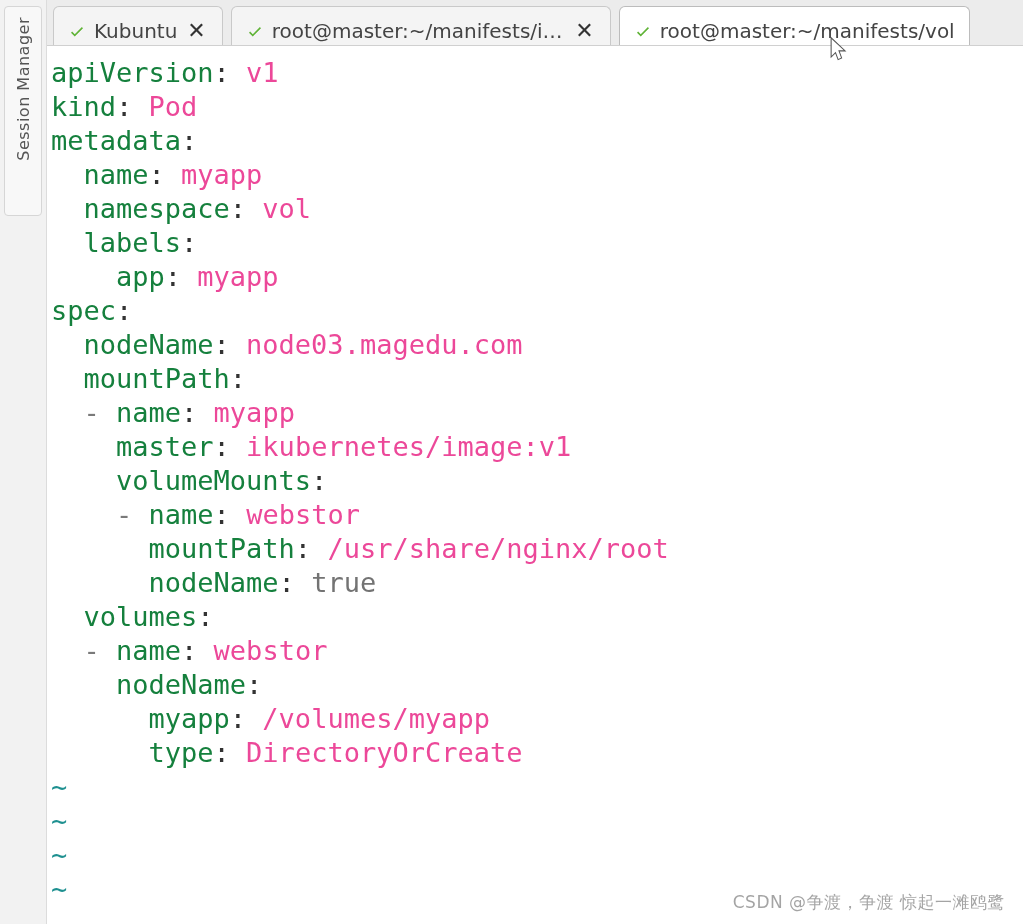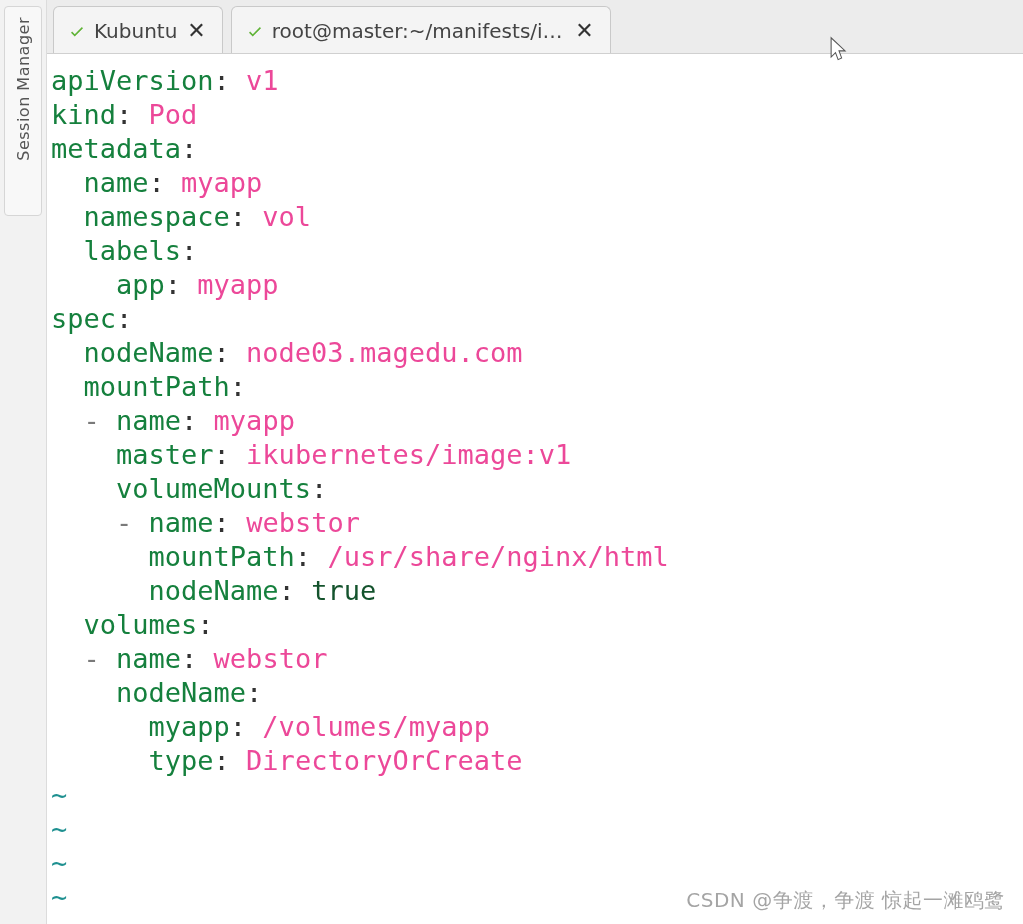--- a/index.html
+++ b/index.html
@@ -36,21 +36,21 @@
     display: flex;
     flex-direction: column;
     background: #fff;
     border-left: 1px solid #dcdcdc;
   }
   .tabbar {
     display: flex;
     align-items: stretch;
     background: #ececec;
     border-bottom: 1px solid #d0d0d0;
-    height: 54px;
+    height: 46px;
     padding-left: 6px;
     overflow: hidden;
   }
   .tab {
     display: flex;
     align-items: center;
     gap: 8px;
     padding: 0 14px;
     margin-right: 8px;
     background: #f4f4f4;
@@ -88,28 +88,28 @@
     padding: 10px 0 0 4px;
     font-family: "DejaVu Sans Mono", Menlo, Consolas, monospace;
     font-size: 27px;
     line-height: 1.26;
     white-space: pre;
     color: #333;
   }
   .k-key { color: #15803d; }   
   .k-punct { color: #333; }
   .k-val { color: #ec4899; }
-  .k-bool { color: #14532d; }  
+  .k-bool { color: #737373; }  
   .k-dash { color: #7a7a7a; }
   .tilde { color: #1e9090; }
   .watermark {
     position: absolute;
     right: 18px;
     bottom: 10px;
-    font-size: 20px;
+    font-size: 17px;
     color: rgba(90,90,90,0.55);
     letter-spacing: 0.5px;
   }
   .cursor-icon {
     position: absolute;
     top: 36px;
     left: 828px;
     width: 22px;
     height: 28px;
     pointer-events: none;
@@ -137,38 +137,44 @@
       </div>
 
       <div class="tab">
         <svg class="check-icon" viewBox="0 0 24 24">
             <path fill="#5fb336" d="M9 16.2l-3.5-3.5L4 14.2 9 19.2 20 8.2 18.5 6.7z"></path>
           </svg>
         <span class="label">root@master:~/manifests/ingres</span>
         <span class="close">✕</span>
       </div>
 
+      <div class="tab active">
+        <svg class="check-icon" viewBox="0 0 24 24">
+            <path fill="#5fb336" d="M9 16.2l-3.5-3.5L4 14.2 9 19.2 20 8.2 18.5 6.7z"></path>
+          </svg>
+        <span class="label">root@master:~/manifests/vol</span>
+      </div>
 
     </div>
 
     <div class="editor"><span class="k-key">apiVersion</span><span class="k-punct">:</span> <span class="k-val">v1</span>
 <span class="k-key">kind</span><span class="k-punct">:</span> <span class="k-val">Pod</span>
 <span class="k-key">metadata</span><span class="k-punct">:</span>
   <span class="k-key">name</span><span class="k-punct">:</span> <span class="k-val">myapp</span>
   <span class="k-key">namespace</span><span class="k-punct">:</span> <span class="k-val">vol</span>
   <span class="k-key">labels</span><span class="k-punct">:</span>
     <span class="k-key">app</span><span class="k-punct">:</span> <span class="k-val">myapp</span>
 <span class="k-key">spec</span><span class="k-punct">:</span>
   <span class="k-key">nodeName</span><span class="k-punct">:</span> <span class="k-val">node03.magedu.com</span>
   <span class="k-key">mountPath</span><span class="k-punct">:</span>
   <span class="k-dash">-</span> <span class="k-key">name</span><span class="k-punct">:</span> <span class="k-val">myapp</span>
     <span class="k-key">master</span><span class="k-punct">:</span> <span class="k-val">ikubernetes/image:v1</span>
     <span class="k-key">volumeMounts</span><span class="k-punct">:</span>
     <span class="k-dash">-</span> <span class="k-key">name</span><span class="k-punct">:</span> <span class="k-val">webstor</span>
-      <span class="k-key">mountPath</span><span class="k-punct">:</span> <span class="k-val">/usr/share/nginx/html</span>
+      <span class="k-key">mountPath</span><span class="k-punct">:</span> <span class="k-val">/usr/share/nginx/root</span>
       <span class="k-key">nodeName</span><span class="k-punct">:</span> <span class="k-bool">true</span>
   <span class="k-key">volumes</span><span class="k-punct">:</span>
   <span class="k-dash">-</span> <span class="k-key">name</span><span class="k-punct">:</span> <span class="k-val">webstor</span>
     <span class="k-key">nodeName</span><span class="k-punct">:</span>
       <span class="k-key">myapp</span><span class="k-punct">:</span> <span class="k-val">/volumes/myapp</span>
       <span class="k-key">type</span><span class="k-punct">:</span> <span class="k-val">DirectoryOrCreate</span>
 <span class="tilde">~</span>
 <span class="tilde">~</span>
 <span class="tilde">~</span>
 <span class="tilde">~</span></div>

